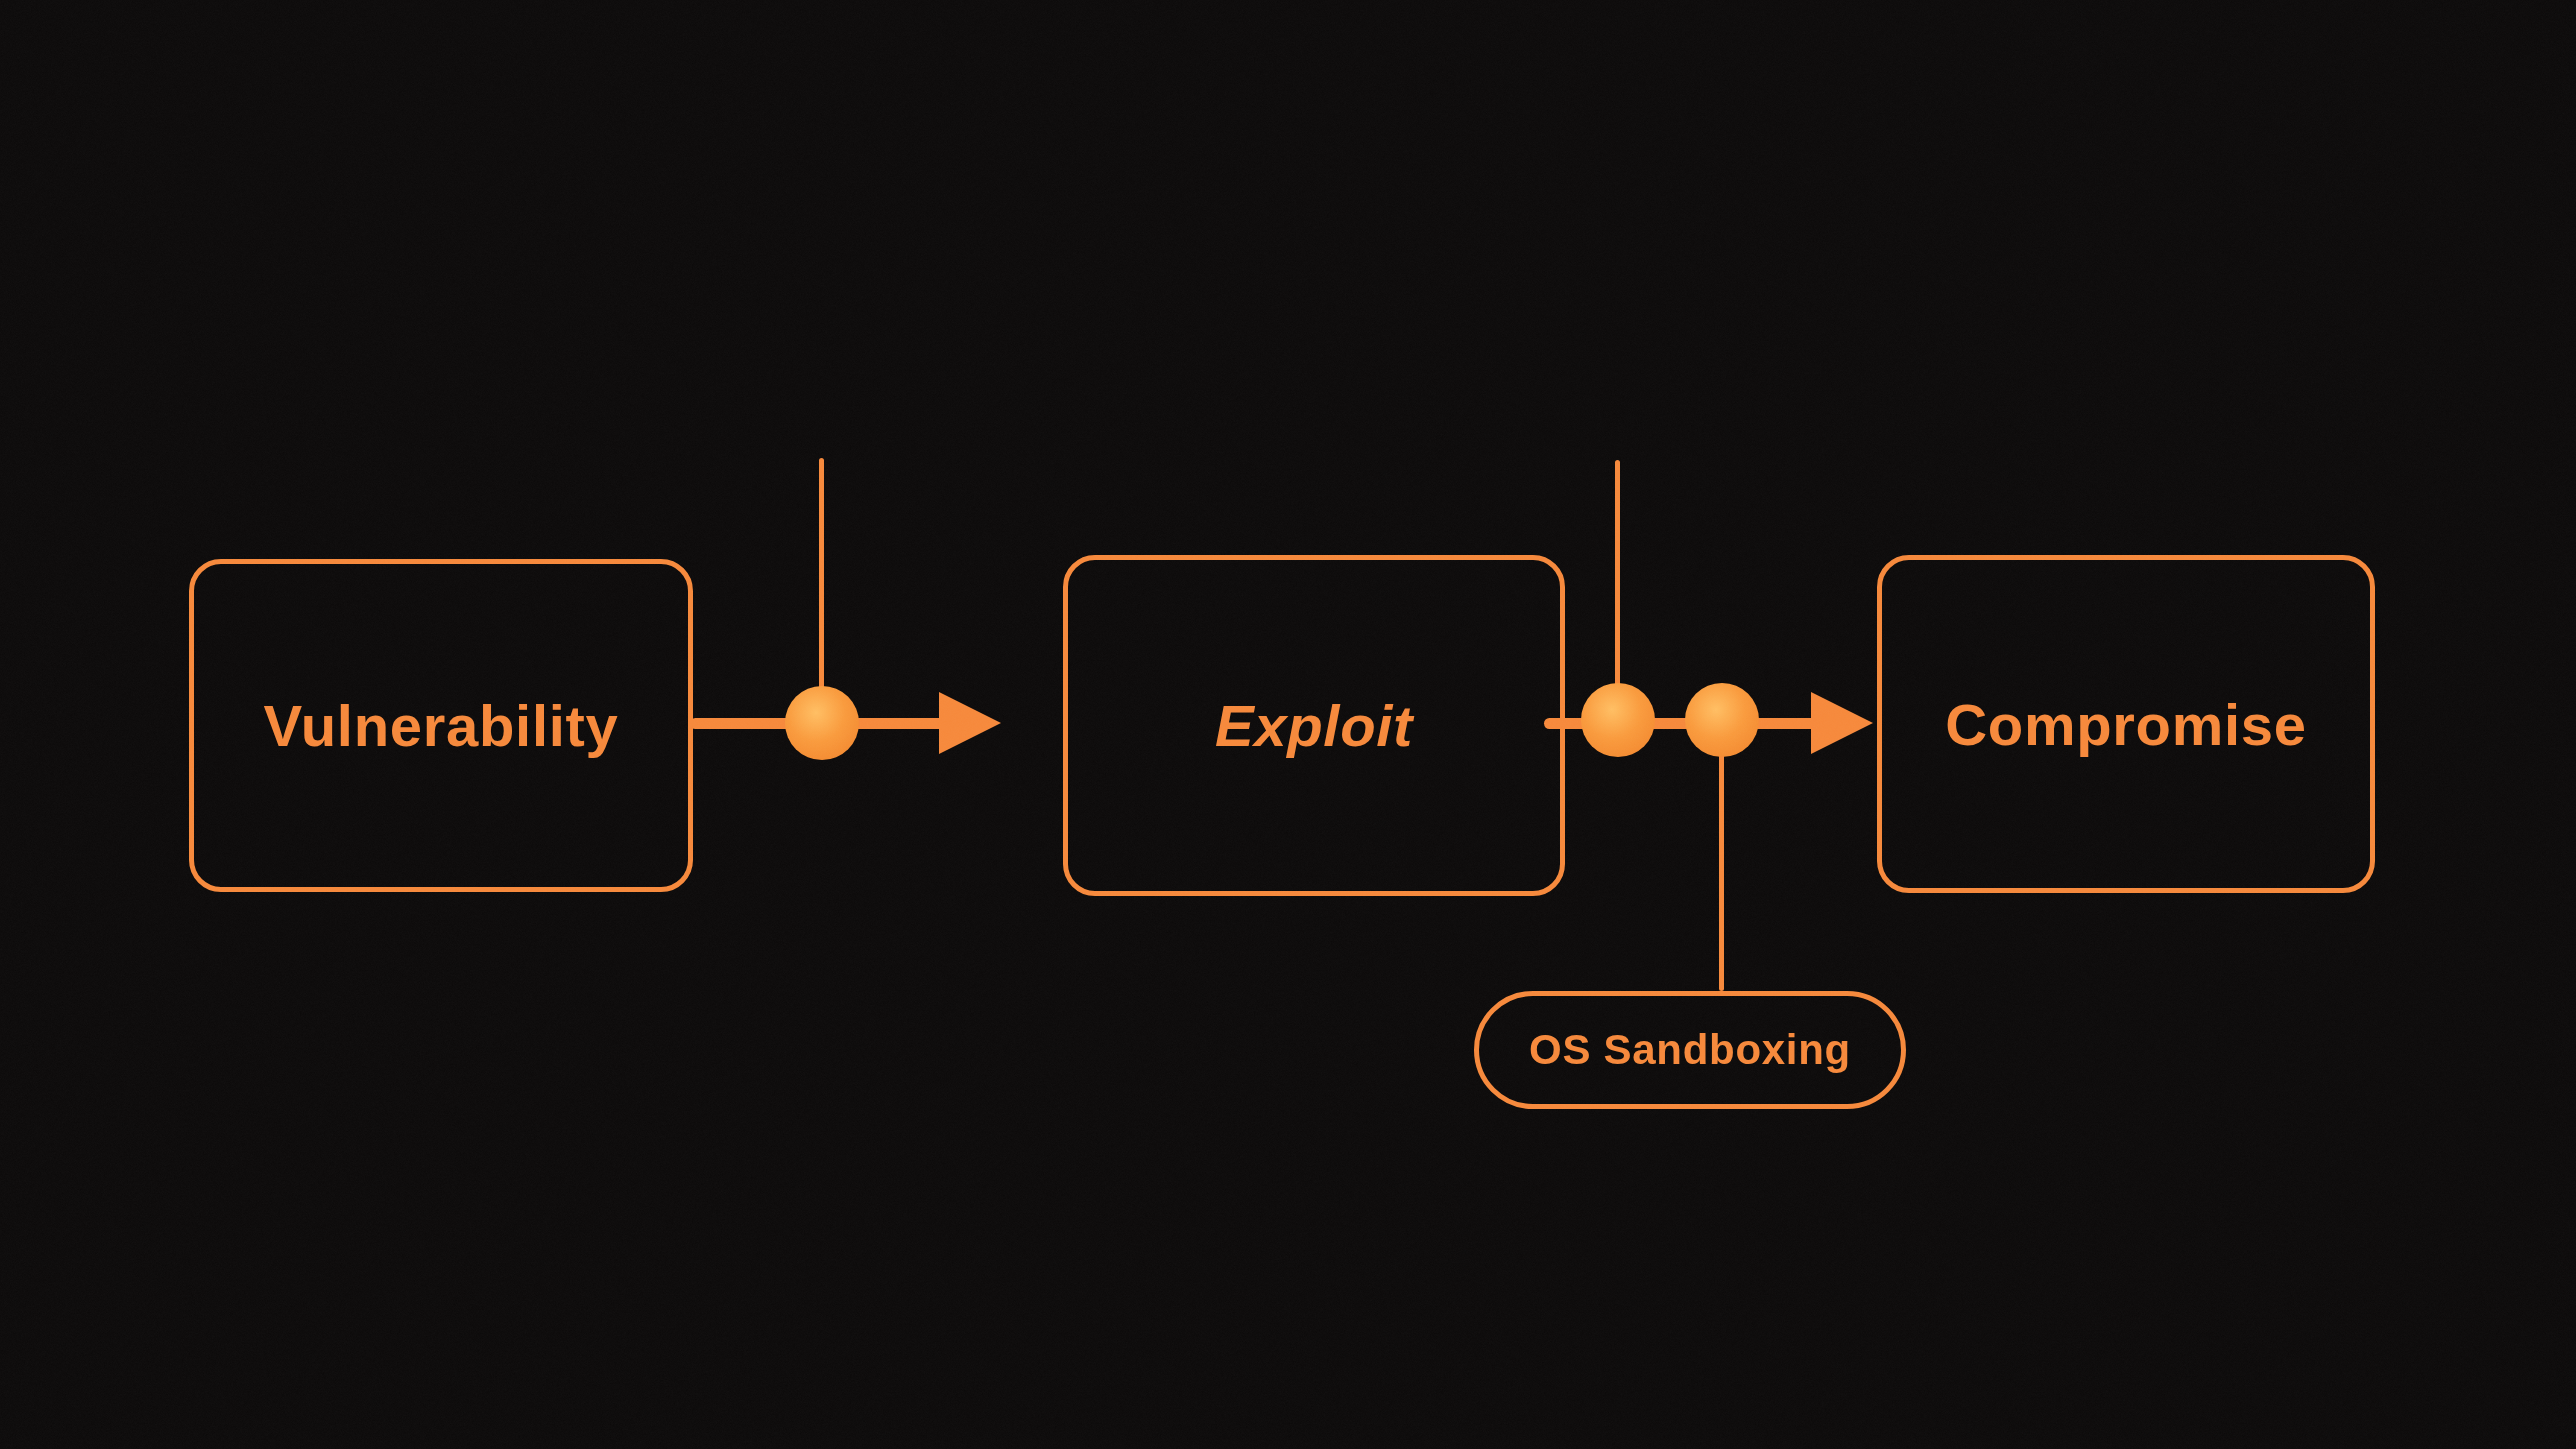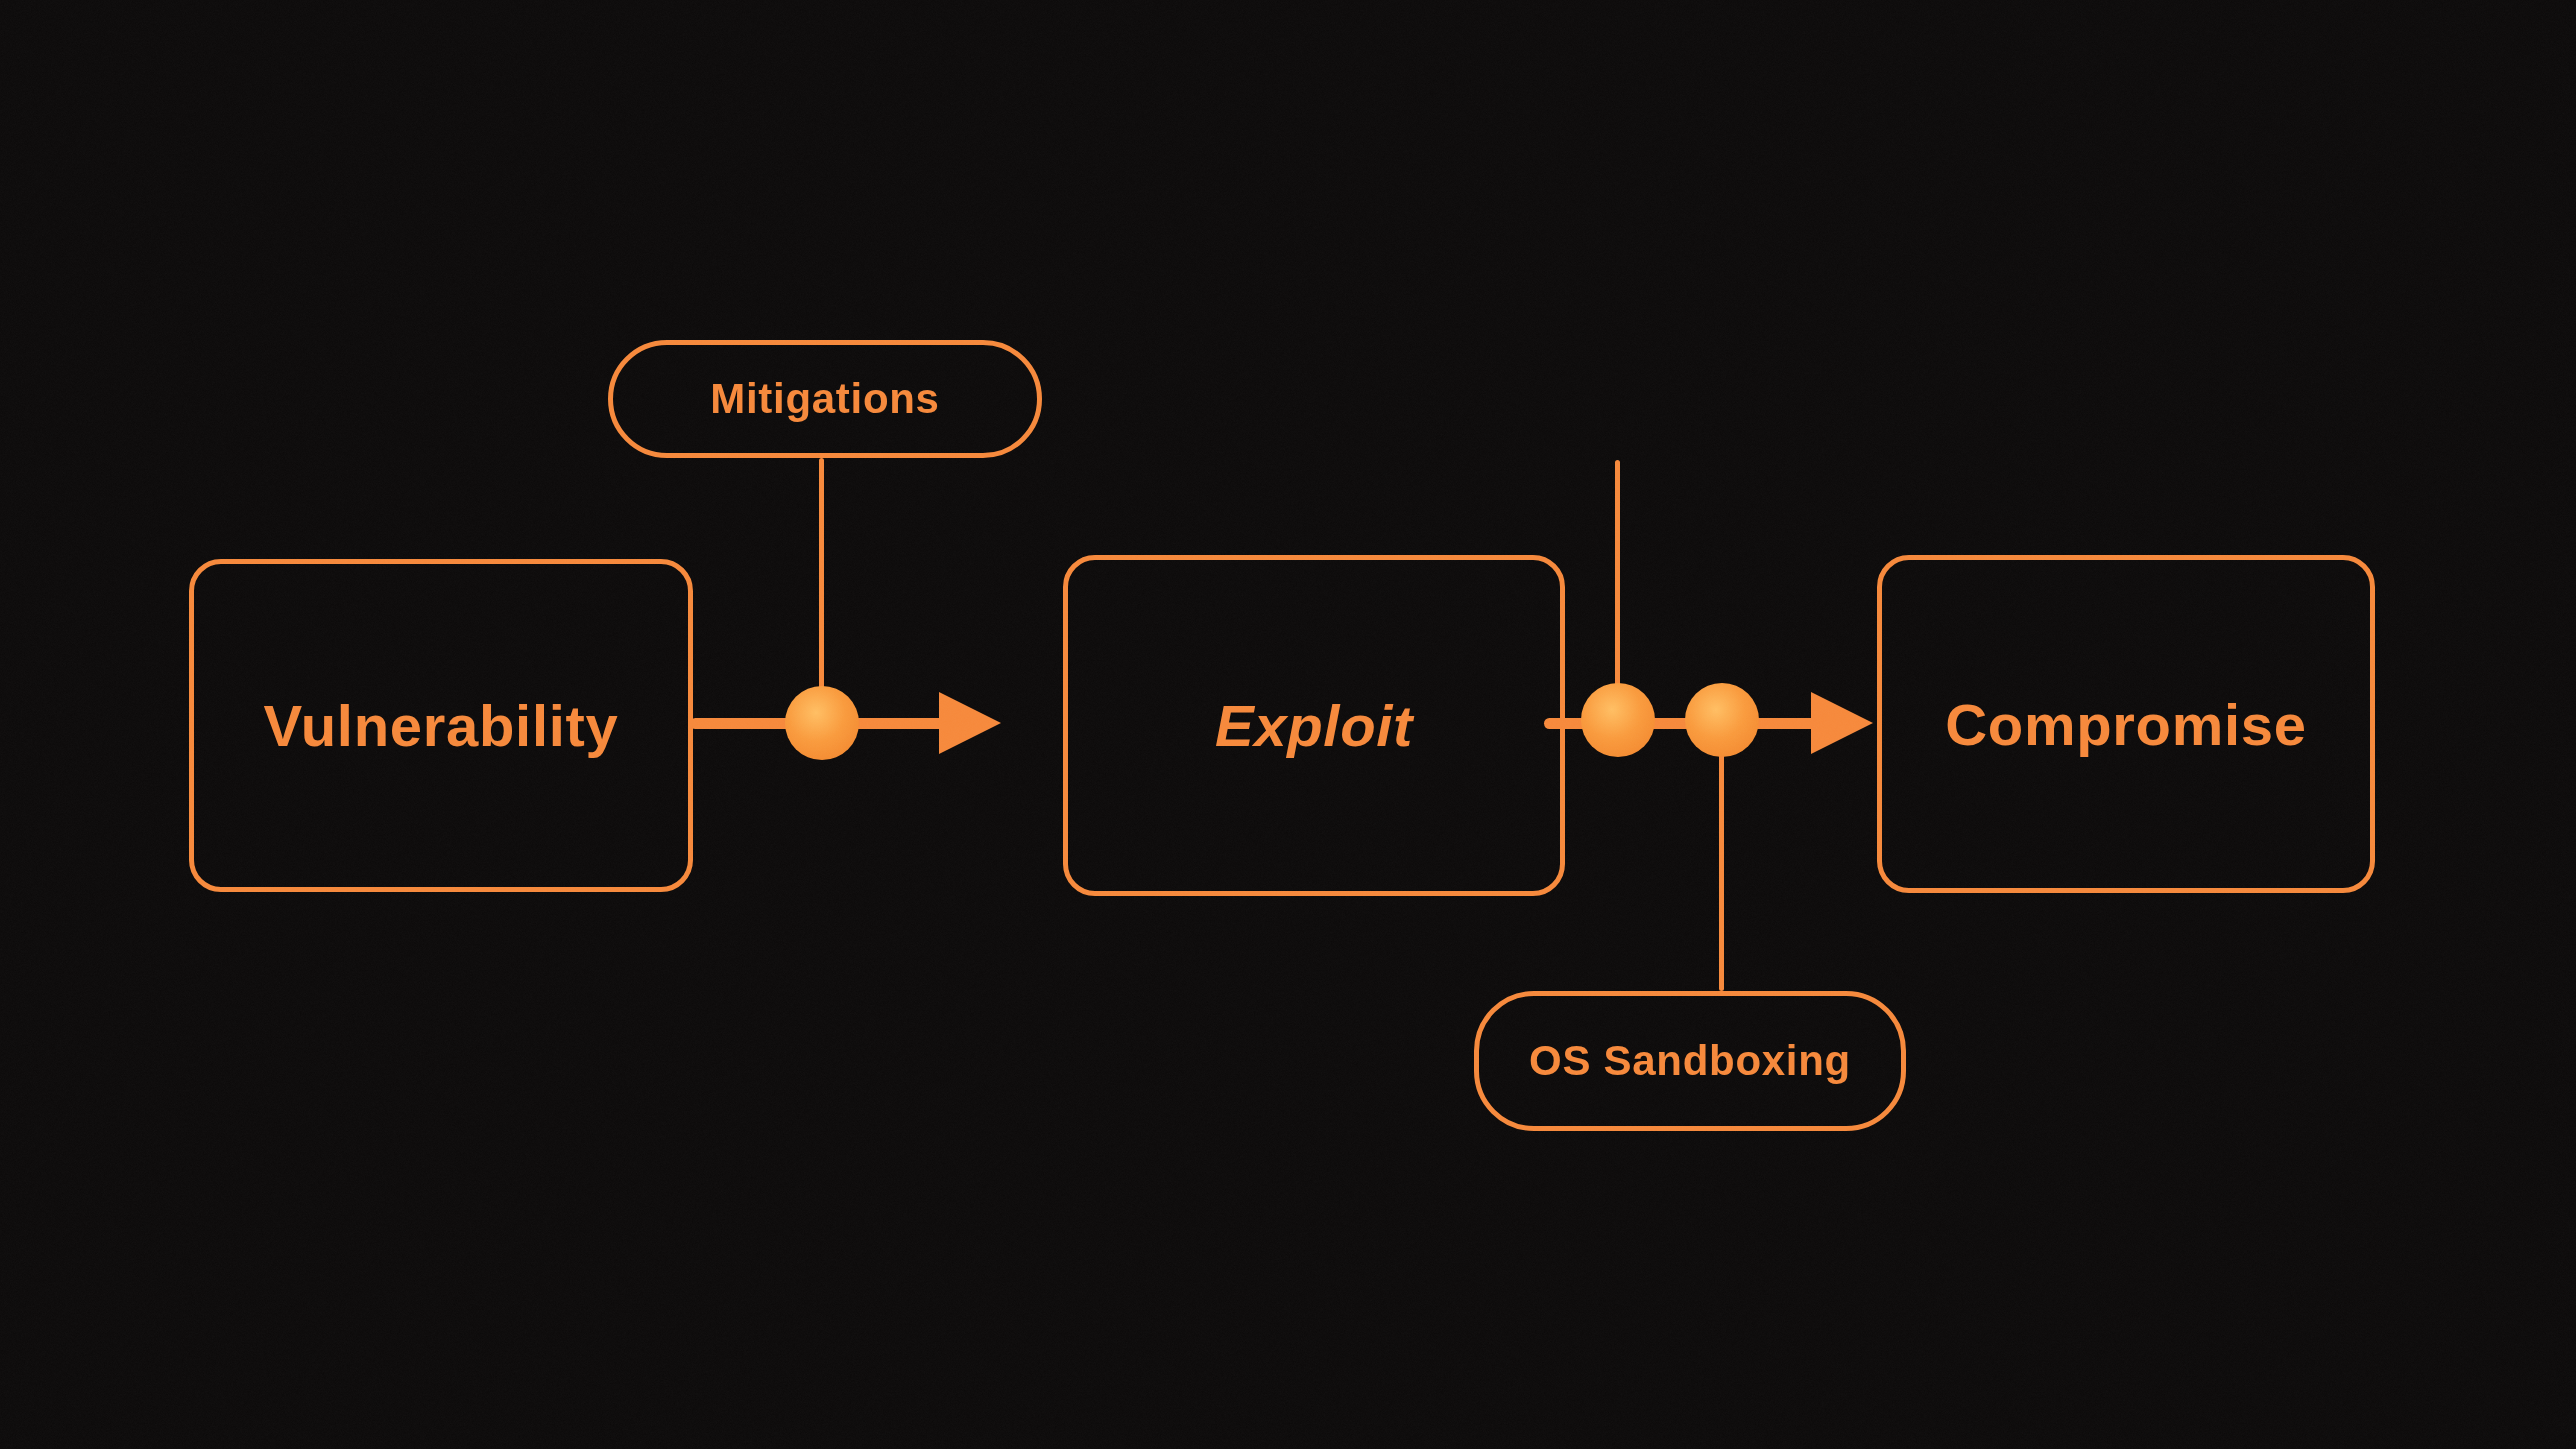--- a/index.html
+++ b/index.html
@@ -69,21 +69,21 @@
     background:radial-gradient(circle at 42% 36%, #FFBE62 0%, #F99A3C 45%, #F08028 100%);
   }
 
   
   .node-vulnerability{left:164px; top:559px; width:504px; height:333px;}
   .node-exploit      {left:1038px;top:555px; width:502px; height:341px;font-style:italic;}
   .node-compromise   {left:1852px;top:555px; width:498px; height:338px;}
 
   .tag-mitigations   {left:608px; top:340px;  width:434px; height:118px;}
   .tag-tile-isolation{left:1474px;top:340px;  width:432px; height:120px;}
-  .tag-os-sandboxing {left:1474px;top:991px; width:432px; height:140px;align-items:center;}
+  .tag-os-sandboxing {left:1474px;top:991px; width:432px; height:118px;align-items:center;}
 
   .arrow1-line{left:690px;top:718px;width:256px;}
   .arrow1-head{left:939px;top:692px;}
   .arrow2-line{left:1544px;top:718px;width:274px;}
   .arrow2-head{left:1811px;top:692px;}
 
   .vline-mitigations   {left:819px;top:458px; height:268px;}
   .vline-tile-isolation{left:1615px;top:460px; height:266px;}
   .vline-os-sandboxing {left:1719px;top:720px;height:271px;}
 
@@ -113,23 +113,20 @@
   <div class="node node-vulnerability">
     <span>Vulnerability</span>
   </div>
   <div class="node node-exploit">
     <span>Exploit</span>
   </div>
   <div class="node node-compromise">
     <span>Compromise</span>
   </div>
 
-  <div class="tag tag-mitigations">
-    <span>Mitigations</span>
-  </div>
   <div class="tag tag-os-sandboxing">
     <span>OS Sandboxing</span>
   </div>
 
   <svg class="noise" xmlns="http://www.w3.org/2000/svg" viewBox="0 0 3840 2160" width="2576" height="1449">
     <filter id="grain">
       <feTurbulence type="fractalNoise" baseFrequency="0.9" numOctaves="2" stitchTiles="stitch"></feTurbulence>
       <feColorMatrix type="matrix" values="0 0 0 0 1  0 0 0 0 1  0 0 0 0 1  0 0 0 0.5 0"></feColorMatrix>
     </filter>
     <rect width="100%" height="100%" filter="url(#grain)"></rect>

